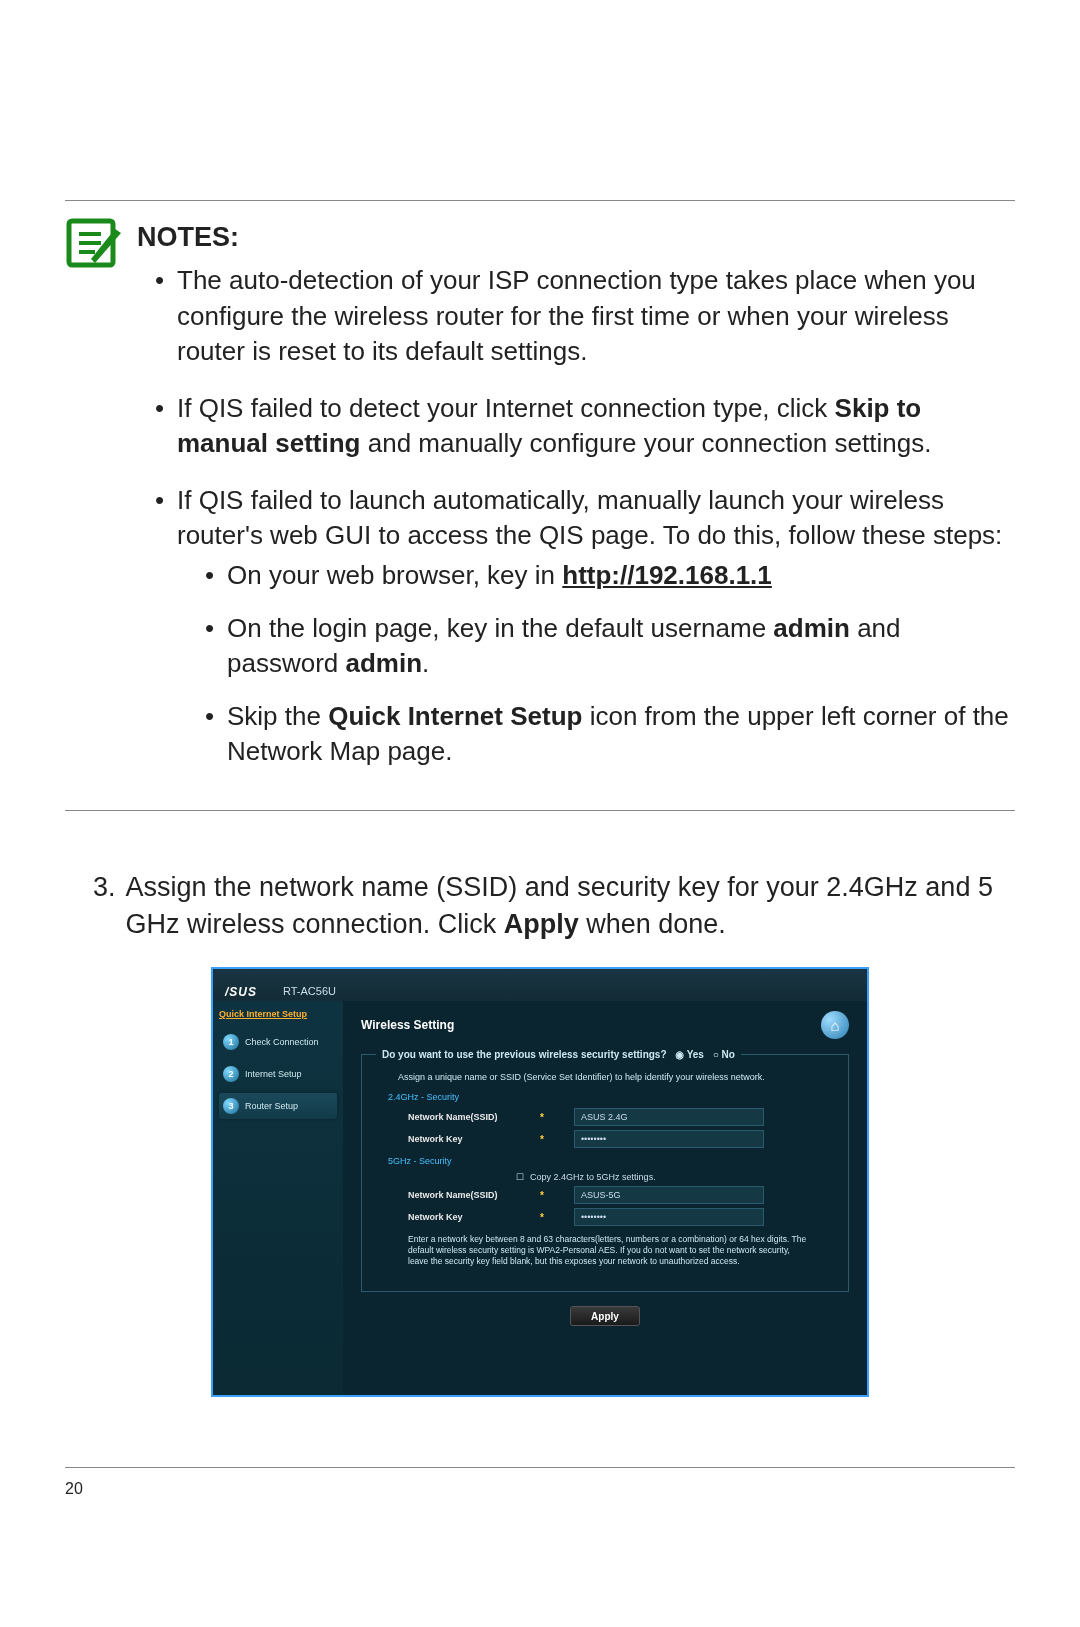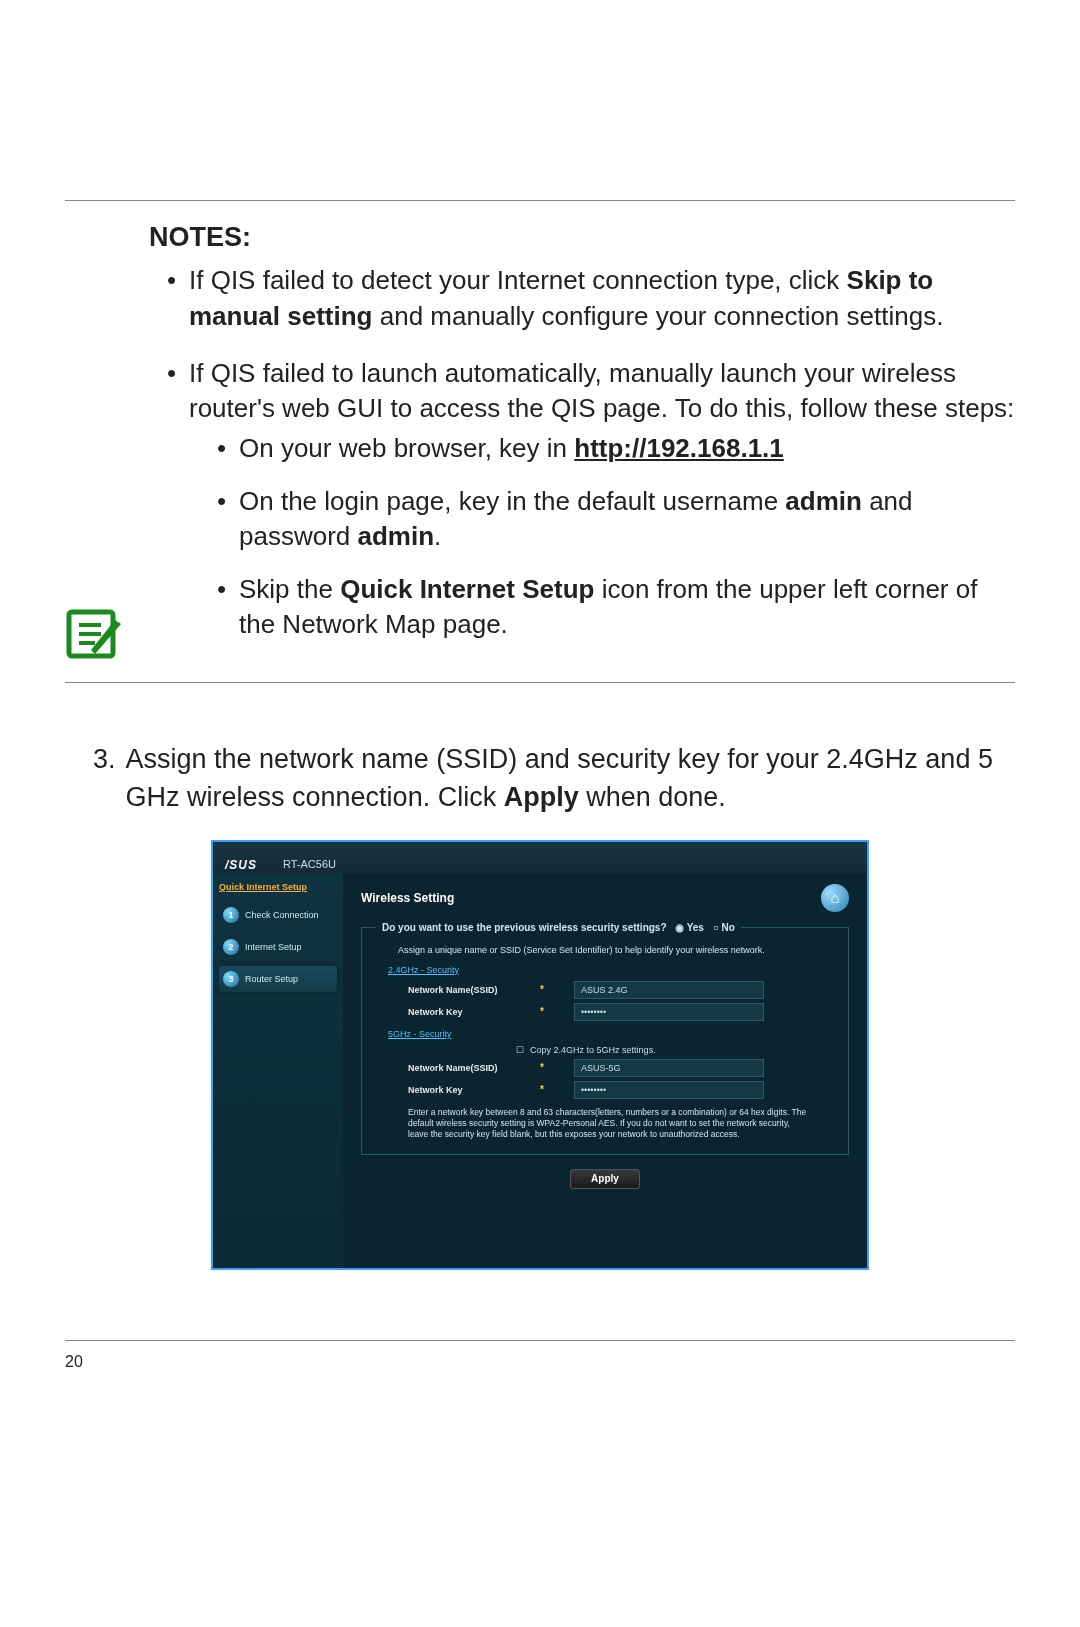--- a/index.html
+++ b/index.html
@@ -16,22 +16,21 @@
     margin: 0 auto;
     padding: 60px 25px 40px 25px;
   }
   .notes-box {
     border-top: 1px solid #888;
     border-bottom: 1px solid #888;
     padding: 18px 0 18px 0;
     margin-left: 0;
     margin-top: 140px;
     display: flex;
-    gap: 28px;
-    align-items: flex-end;
+    gap: 16px;
   }
   .notes-icon {
     width: 56px;
     height: 56px;
     flex-shrink: 0;
     margin-top: -2px;
   }
   .notes-icon svg { width: 56px; height: 56px; }
   .notes-content {
     flex: 1;
@@ -165,37 +164,36 @@
   .ss-home-icon {
     width: 28px; height: 28px;
     border-radius: 50%;
     background: radial-gradient(circle at 30% 30%, #9fdcff, #2b7fb2);
     display: flex; align-items: center; justify-content: center;
     font-size: 15px;
     color: #fff;
   }
   .ss-fieldset {
     border: 1px solid #2a5a6c;
-    padding: 8px 14px 14px 14px;
+    padding: 8px 14px 24px 14px;
   }
   .ss-legend {
     color: #cfe8f0;
     font-size: 10px;
     font-weight: 700;
     padding: 0 6px;
   }
   .ss-legend .radio { margin-left: 6px; }
   .ss-note {
     color: #cfe8f0;
     font-size: 9px;
     margin: 4px 0 10px 22px;
   }
   .ss-sec {
     color: #4ac0ff;
-    text-decoration: underline;
     font-size: 9px;
     margin: 8px 0 6px 12px;
   }
   .ss-row {
     display: flex;
     align-items: center;
     gap: 24px;
     margin: 4px 0 4px 32px;
   }
   .ss-label {
@@ -255,20 +253,21 @@
         <rect x="4" y="4" width="44" height="44" rx="3" fill="#fff" stroke="#1a8a1a" stroke-width="5"></rect>
         <line x1="14" y1="17" x2="36" y2="17" stroke="#1a8a1a" stroke-width="4"></line>
         <line x1="14" y1="26" x2="36" y2="26" stroke="#1a8a1a" stroke-width="4"></line>
         <line x1="14" y1="35" x2="30" y2="35" stroke="#1a8a1a" stroke-width="4"></line>
         <path d="M 30 46 L 56 16 L 50 12 L 26 42 Z" fill="#1a8a1a"></path>
       </svg>
     </div>
     <div class="notes-content">
       <div class="notes-title"><span>NOTES</span>:</div>
       <ul>
+        <li><span>The auto-detection of your ISP connection type takes place when you configure the wireless router for the first time or when your wireless router is reset to its default settings.</span></li>
         <li>
           <span>If QIS failed to detect your Internet connection type, click </span><b>Skip to manual setting</b><span> and manually configure your connection settings.</span>
         </li>
         <li>
           <span>If QIS failed to launch automatically, manually launch your wireless router's web GUI to access the QIS page. To do this, follow these steps:</span>
           <ul>
             <li>
               <span>On your web browser, key in </span><b><u>http://192.168.1.1</u></b>
             </li>
             <li>

